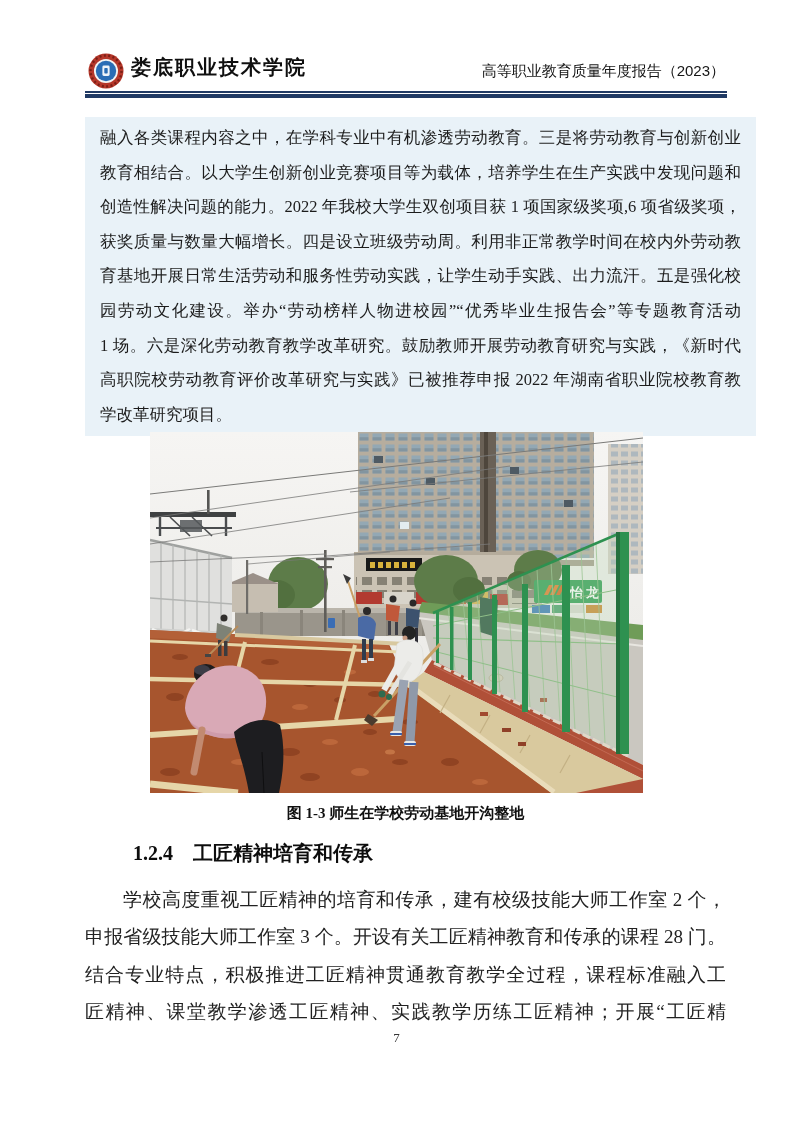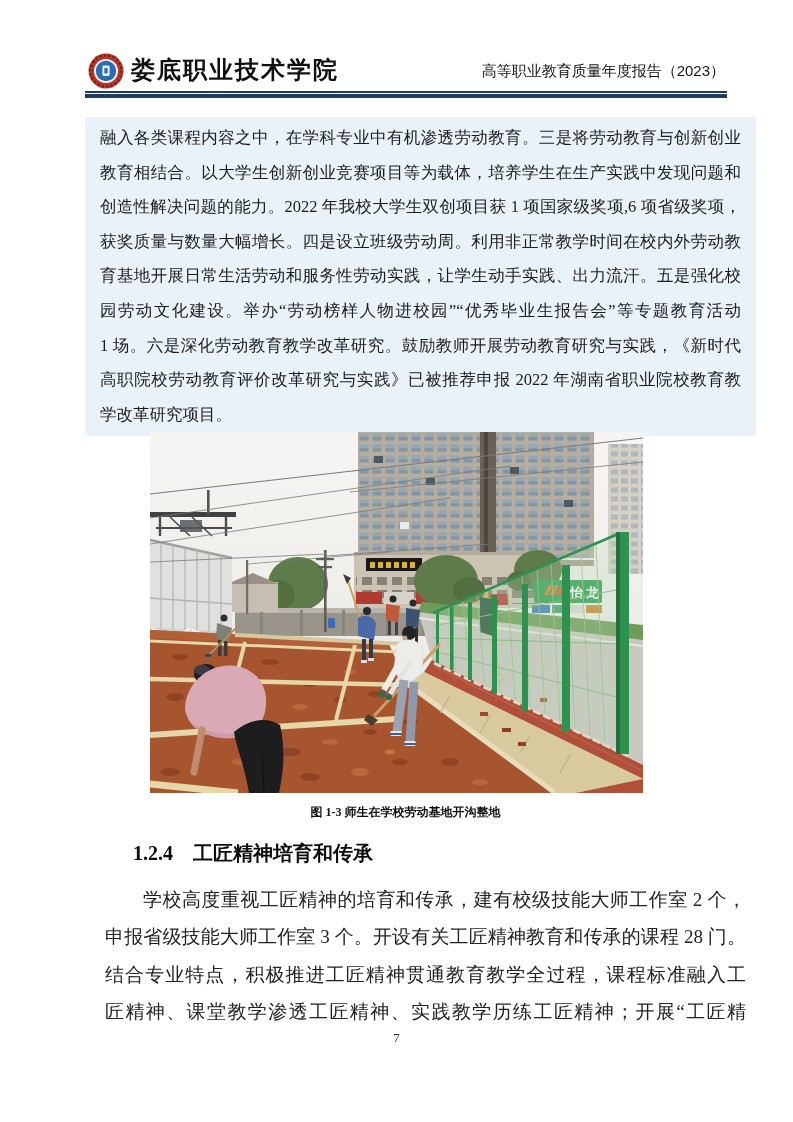--- a/index.html
+++ b/index.html
@@ -2,40 +2,40 @@
 <html><head>
 <meta charset="utf-8">
 <style>
   html,body{margin:0;padding:0;background:#ffffff;}
   .page{position:relative;width:793px;height:1122px;background:#ffffff;overflow:hidden;
         font-family:"Liberation Serif",serif;color:#1c1c1c;}
 
   
   .header{position:absolute;left:85px;top:48px;width:640px;height:44px;}
   .logo{position:absolute;left:2px;top:4px;width:38px;height:38px;}
-  .school-name{position:absolute;left:46px;top:6px;font-size:24px;font-weight:bold;
+  .school-name{position:absolute;left:46px;top:6px;font-size:20px;font-weight:bold;
                letter-spacing:2px;color:#0f0f0f;}
   .report-title{position:absolute;right:0;top:14px;font-size:15px;color:#151515;
                 font-family:"Liberation Sans",sans-serif;}
   .rule-thin{position:absolute;left:85px;top:91px;width:642px;height:1.5px;background:#203a64;}
   .rule-thick{position:absolute;left:85px;top:94px;width:642px;height:3.5px;background:#203a64;}
 
   
   .para1{position:absolute;left:85px;top:117px;width:641px;background:#e9f2f8;padding:4px 15px;}
   .para1 .line{height:34.6px;line-height:34.6px;font-size:16.5px;white-space:nowrap;}
-  .para2{position:absolute;left:85px;top:881px;width:641px;margin-left:20px;}
+  .para2{position:absolute;left:85px;top:881px;width:641px;}
   .para2 .line{height:37.4px;line-height:37.4px;font-size:19px;color:#222;}
   .jline{text-align:justify;text-align-last:justify;}
   .jline.last-left{text-align-last:left;}
   .indent{text-indent:2em;}
 
   
   .figure-photo{position:absolute;left:150px;top:432px;width:493px;height:361px;}
   .figure-caption{position:absolute;left:85px;top:804px;width:641px;text-align:center;
-                  font-size:12px;font-weight:bold;color:#101010;}
+                  font-size:15px;font-weight:bold;color:#101010;}
 
   
   .section-heading{position:absolute;left:133px;top:840px;font-size:20px;font-weight:bold;color:#0d0d0d;}
   .section-heading .num{margin-right:20px;}
 
   
   .page-number{position:absolute;left:0;top:1030px;width:793px;text-align:center;
                font-size:13px;color:#333;}
 </style>
 </head>

